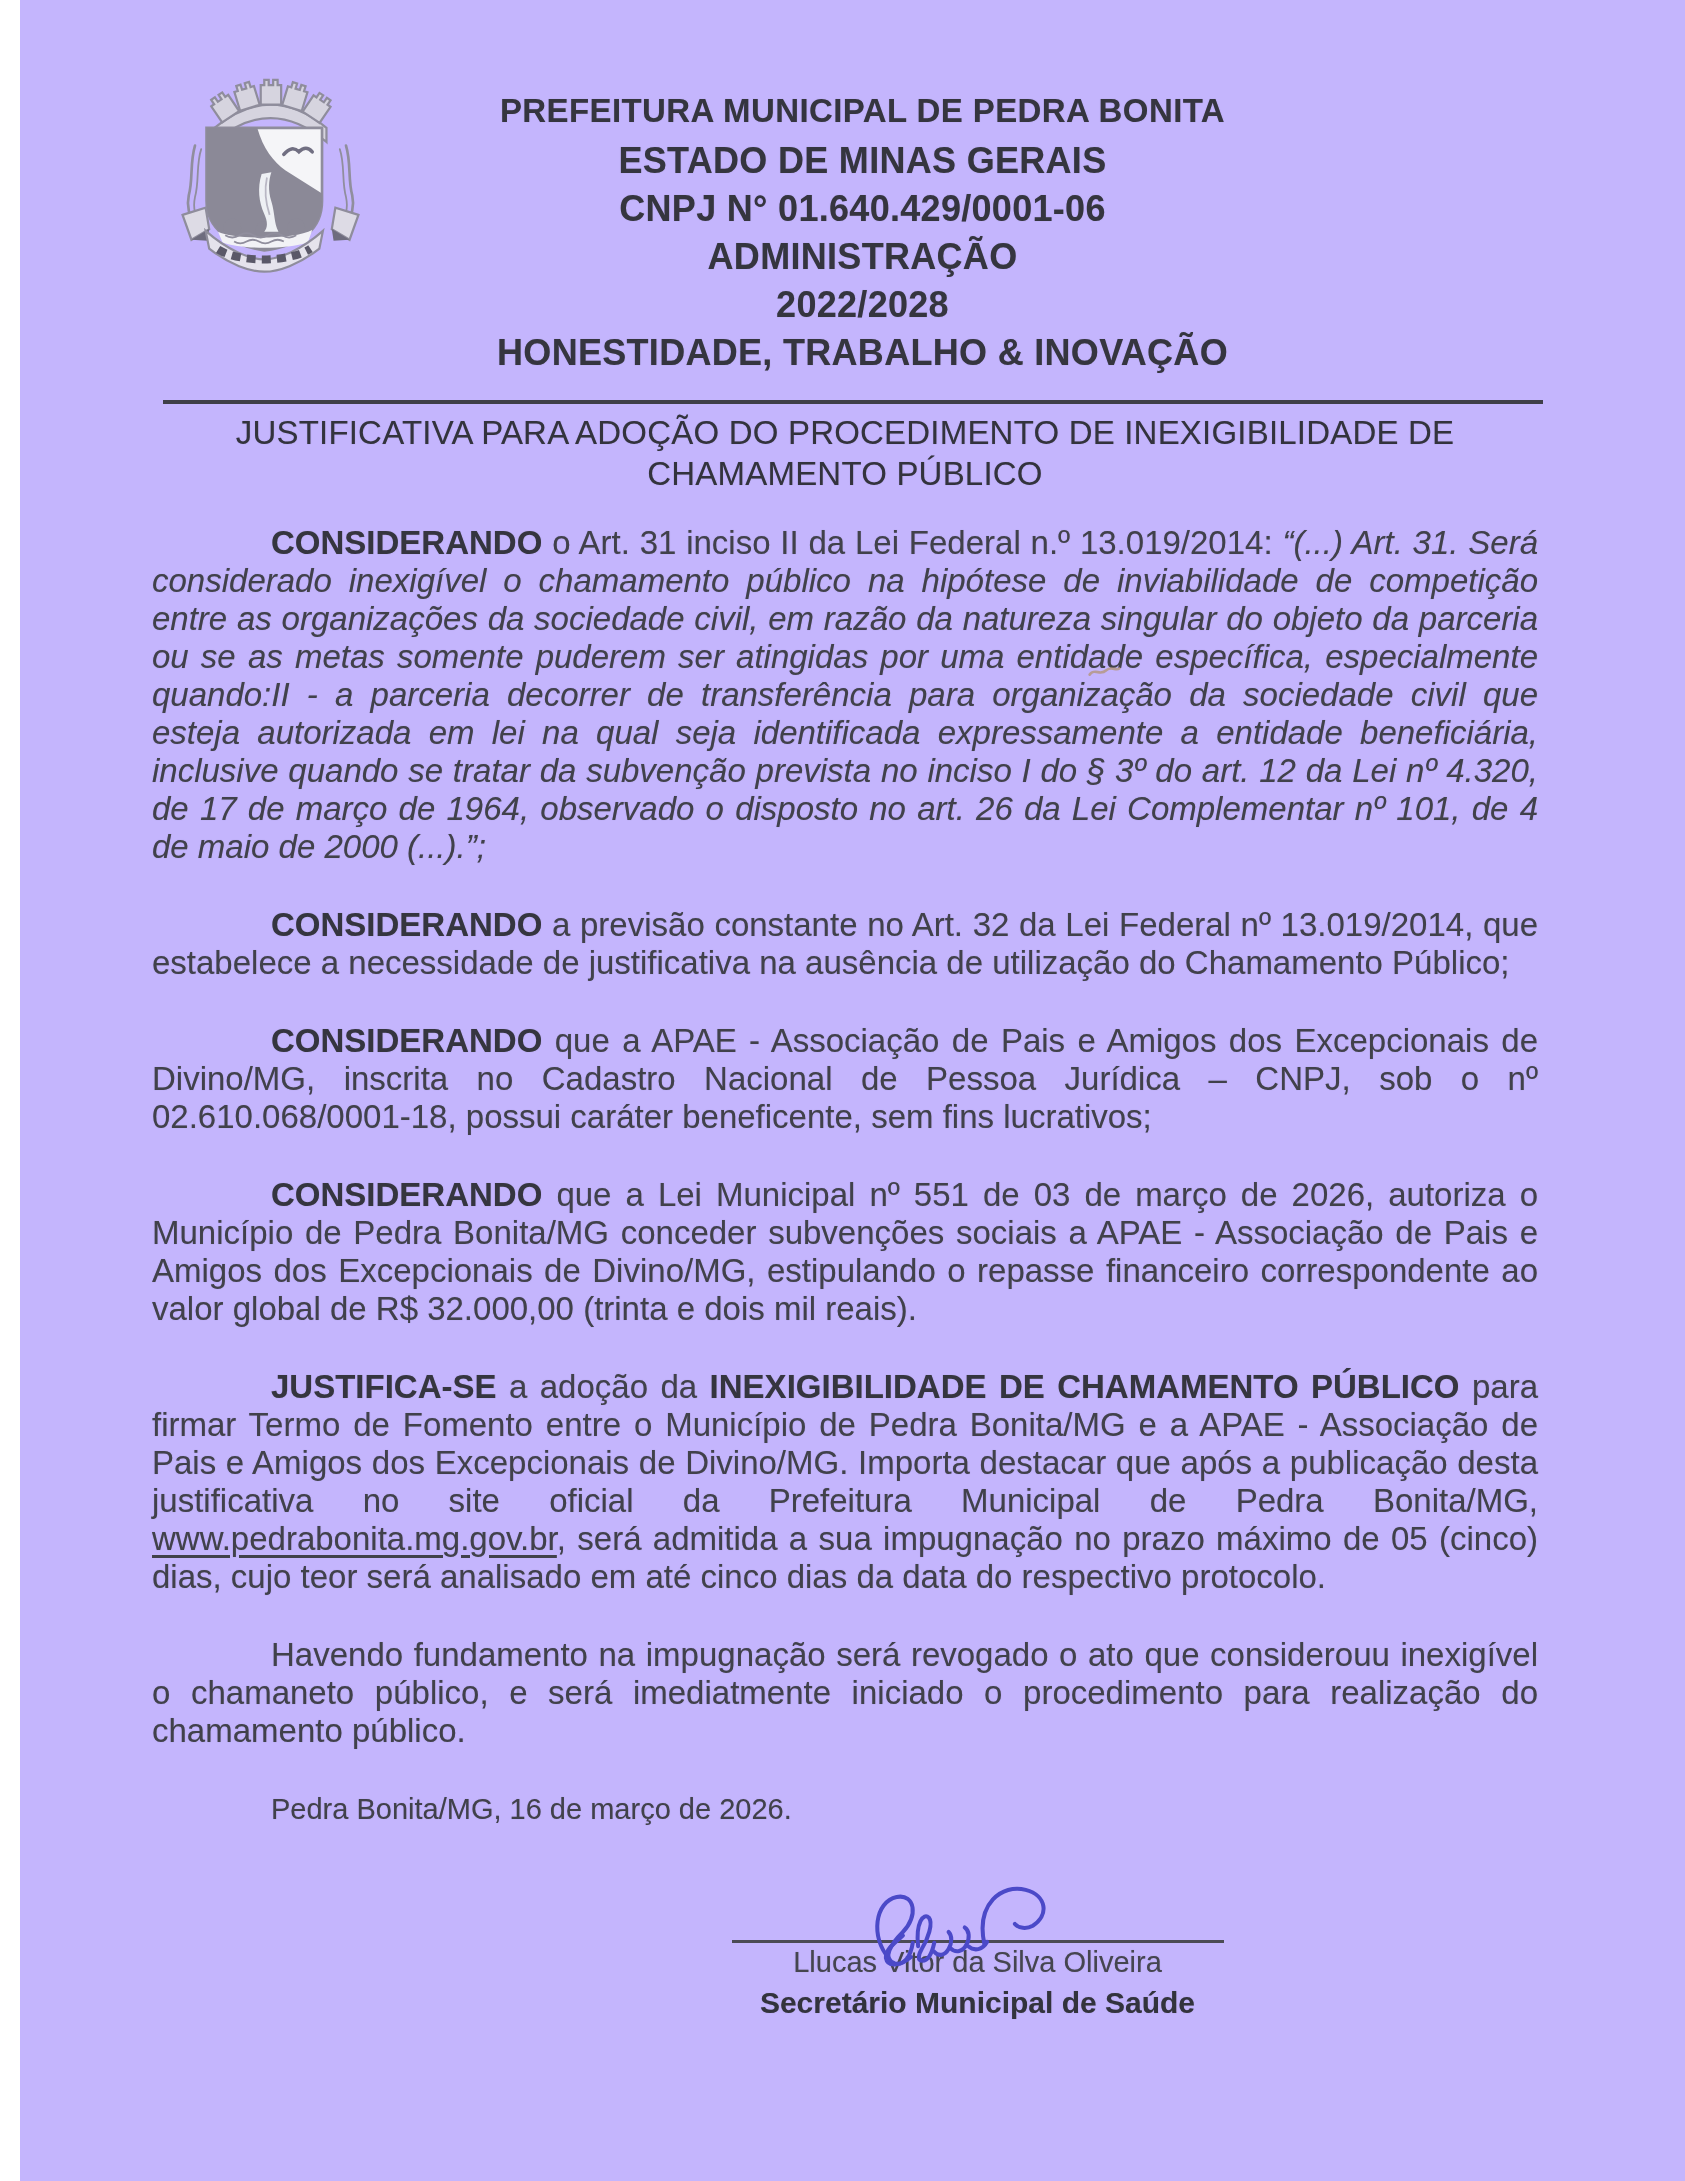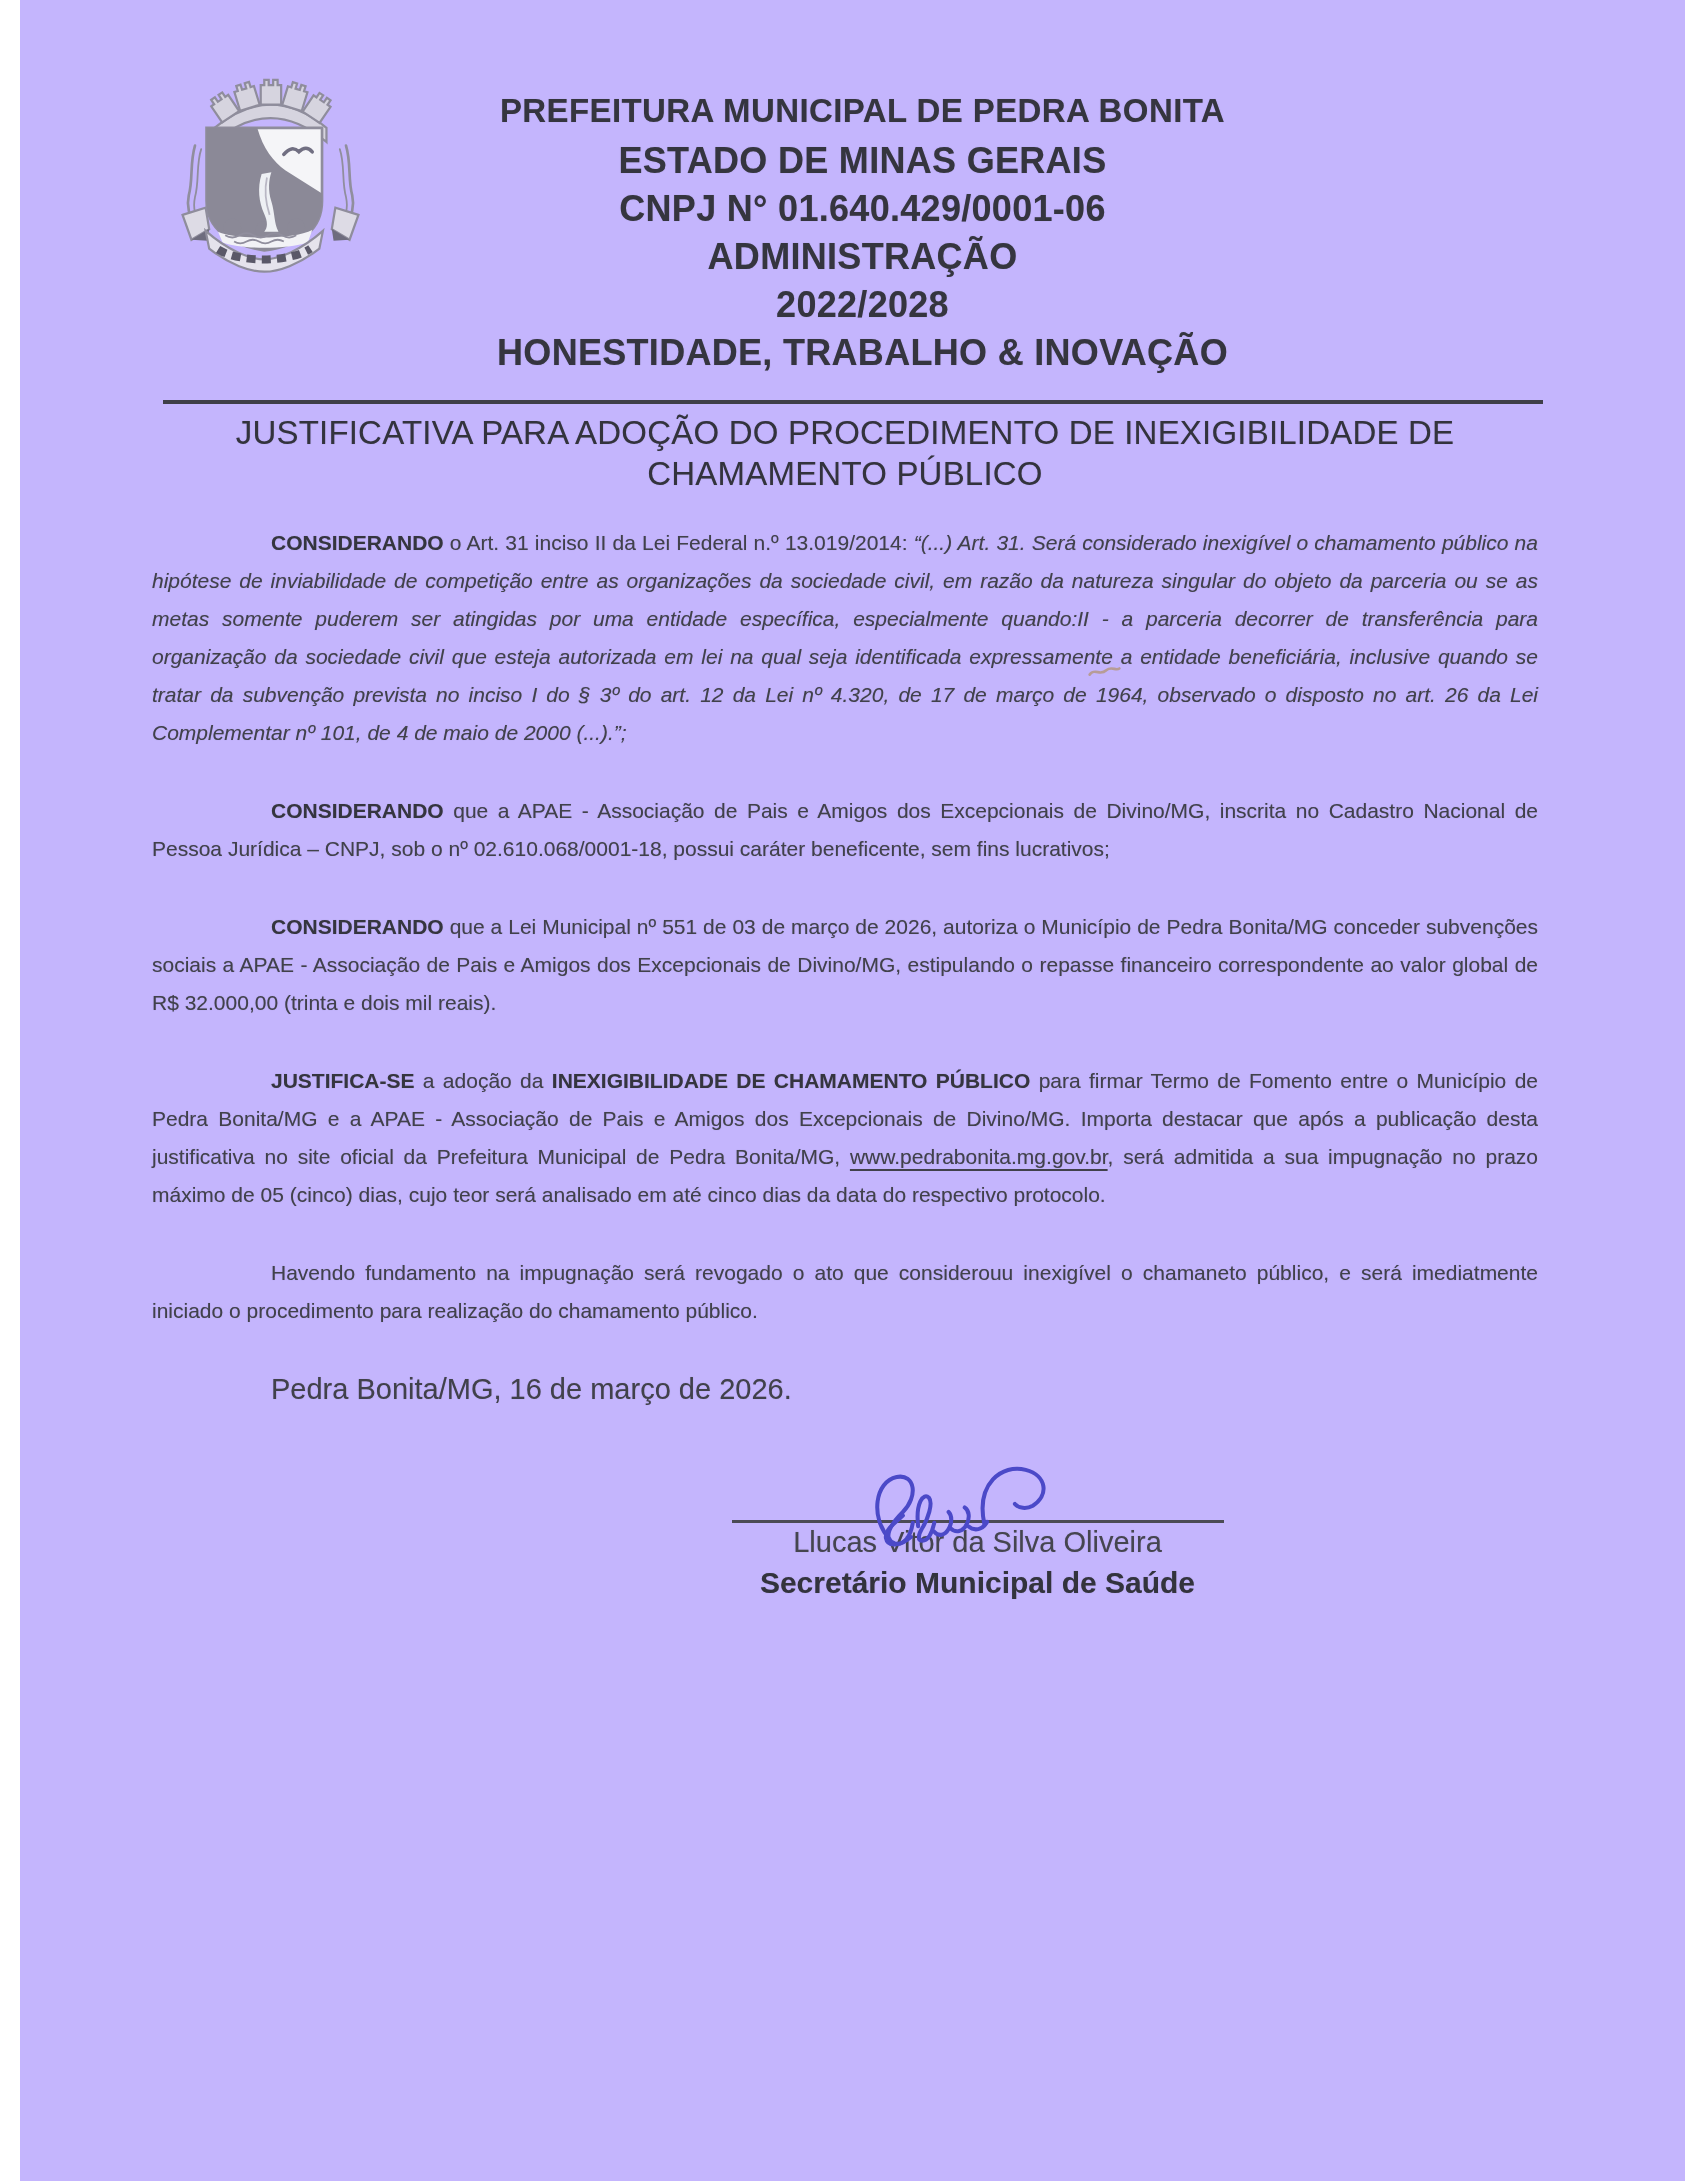--- a/index.html
+++ b/index.html
@@ -11,21 +11,21 @@
   .crest { position:absolute; left:159px; top:74px; width:183px; height:216px; }
   .header { padding-top:84px; text-align:center; font-weight:bold; color:#35353f; }
   .header .h1 { font-size:33px; line-height:53px; letter-spacing:0.4px; }
   .header .h2 { font-size:36px; line-height:48px; letter-spacing:0.3px; }
   .rule { height:3.5px; background:#3f3f48; margin:23px 162px 0 143px; }
   .content { padding:0 167px 0 132px; }
   .doc-title {
     width:1343px; margin:8.8px auto 30px; text-align:center; font-weight:normal;
     font-size:33px; line-height:41px; color:#33333d; letter-spacing:0.2px;
   }
-  .para { margin:0 0 40px; font-size:21px; line-height:38px; text-align:justify; text-indent:119px; }
+  .para { margin:0 0 40px; font-size:33px; line-height:38px; text-align:justify; text-indent:119px; }
   .b { font-weight:bold; color:#35353f; }
   .i { font-style:italic; }
   .u { text-decoration:underline; text-underline-offset:5.3px; }
   .dateline { margin:23px 0 0; font-size:29px; line-height:38px; text-indent:119px; }
   .sig-block { position:relative; width:509px; margin:58px 0 0 571px; padding-top:54px; text-align:center; }
   .sig-line { width:492px; height:2.6px; margin:0 auto; background:#4b4b55; }
   .sig-name { font-size:29px; line-height:39px; color:#45454f; }
   .sig-role { font-size:30px; line-height:42px; font-weight:bold; color:#33333d; }
   .sig-scribble { position:absolute; left:136px; top:-8.8px; width:224px; height:90px; }
   .smudge { position:absolute; left:1067px; top:664px; opacity:.75; }
@@ -100,20 +100,21 @@
     <div class="h2">HONESTIDADE, TRABALHO &amp; INOVAÇÃO</div>
   </div>
 
   <div class="rule"></div>
 
   <div class="content">
     <div class="doc-title">JUSTIFICATIVA PARA ADOÇÃO DO PROCEDIMENTO DE INEXIGIBILIDADE DE CHAMAMENTO PÚBLICO</div>
 
     <p class="para"><span class="b">CONSIDERANDO</span><span> o Art. 31 inciso II da Lei Federal n.º 13.019/2014: </span><span class="i">“(...) Art. 31. Será considerado inexigível o chamamento público na hipótese de inviabilidade de competição entre as organizações da sociedade civil, em razão da natureza singular do objeto da parceria ou se as metas somente puderem ser atingidas por uma entidade específica, especialmente quando:II - a parceria decorrer de transferência para organização da sociedade civil que esteja autorizada em lei na qual seja identificada expressamente a entidade beneficiária, inclusive quando se tratar da subvenção prevista no inciso I do § 3º do art. 12 da Lei nº 4.320, de 17 de março de 1964, observado o disposto no art. 26 da Lei Complementar nº 101, de 4 de maio de 2000 (...).”;</span></p>
 
+    <p class="para"><span class="b">CONSIDERANDO</span><span> a previsão constante no Art. 32 da Lei Federal nº 13.019/2014, que estabelece a necessidade de justificativa na ausência de utilização do Chamamento Público;</span></p>
 
     <p class="para"><span class="b">CONSIDERANDO</span><span> que a APAE - Associação de Pais e Amigos dos Excepcionais de Divino/MG, inscrita no Cadastro Nacional de Pessoa Jurídica – CNPJ, sob o nº 02.610.068/0001-18, possui caráter beneficente, sem fins lucrativos;</span></p>
 
     <p class="para"><span class="b">CONSIDERANDO</span><span> que a Lei Municipal nº 551 de 03 de março de 2026, autoriza o Município de Pedra Bonita/MG conceder subvenções sociais a APAE - Associação de Pais e Amigos dos Excepcionais de Divino/MG, estipulando o repasse financeiro correspondente ao valor global de R$ 32.000,00 (trinta e dois mil reais).</span></p>
 
     <p class="para"><span class="b">JUSTIFICA-SE</span><span> a adoção da </span><span class="b">INEXIGIBILIDADE DE CHAMAMENTO PÚBLICO</span><span> para firmar Termo de Fomento entre o Município de Pedra Bonita/MG e a APAE - Associação de Pais e Amigos dos Excepcionais de Divino/MG. Importa destacar que após a publicação desta justificativa no site oficial da Prefeitura Municipal de Pedra Bonita/MG, </span><span class="u">www.pedrabonita.mg.gov.br</span><span>, será admitida a sua impugnação no prazo máximo de 05 (cinco) dias, cujo teor será analisado em até cinco dias da data do respectivo protocolo.</span></p>
 
     <p class="para">Havendo fundamento na impugnação será revogado o ato que considerouu inexigível o chamaneto público, e será imediatmente iniciado o procedimento para realização do chamamento público.</p>
 
     <p class="dateline">Pedra Bonita/MG, 16 de março de 2026.</p>

